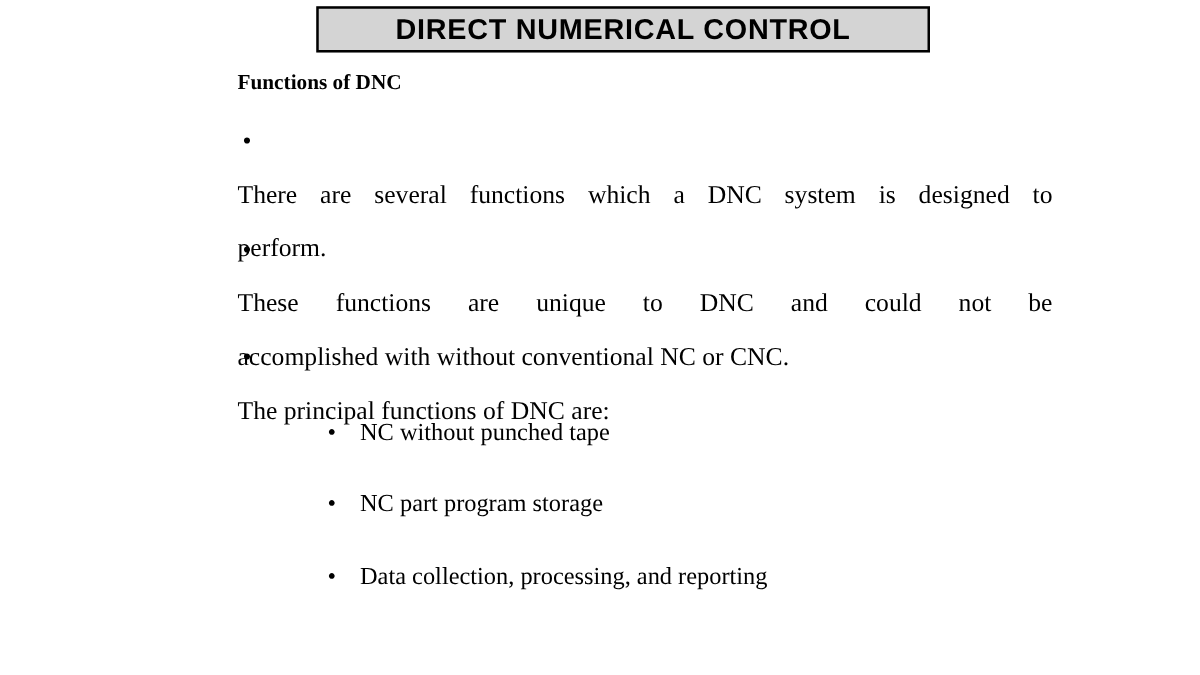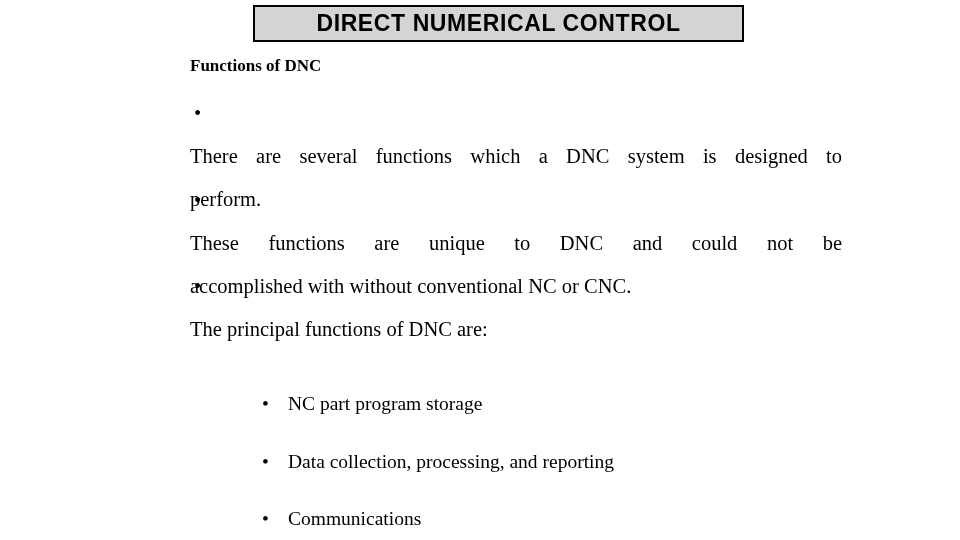--- a/index.html
+++ b/index.html
@@ -151,27 +151,27 @@
       </span>
     </div>
 
     <div class="bullet-l1 b3">
       <span class="marker">•</span>
       <span class="content">
         <span class="line-text">The principal functions of DNC are:</span>
       </span>
     </div>
 
+    <div class="bullet-l2 s1">
+      <span class="marker">•</span><span class="content">NC without punched tape</span>
+    </div>
 
     <div class="bullet-l2 s3">
       <span class="marker">•</span><span class="content">Data collection, processing, and reporting</span>
     </div>
 
     <div class="bullet-l2 s2">
       <span class="marker">•</span><span class="content">NC part program storage</span>
     </div>
 
-    <div class="bullet-l2 s4">
-      <span class="marker">•</span><span class="content">Communications</span>
-    </div>
 
   </div>
 </div>
 
 </body></html>

